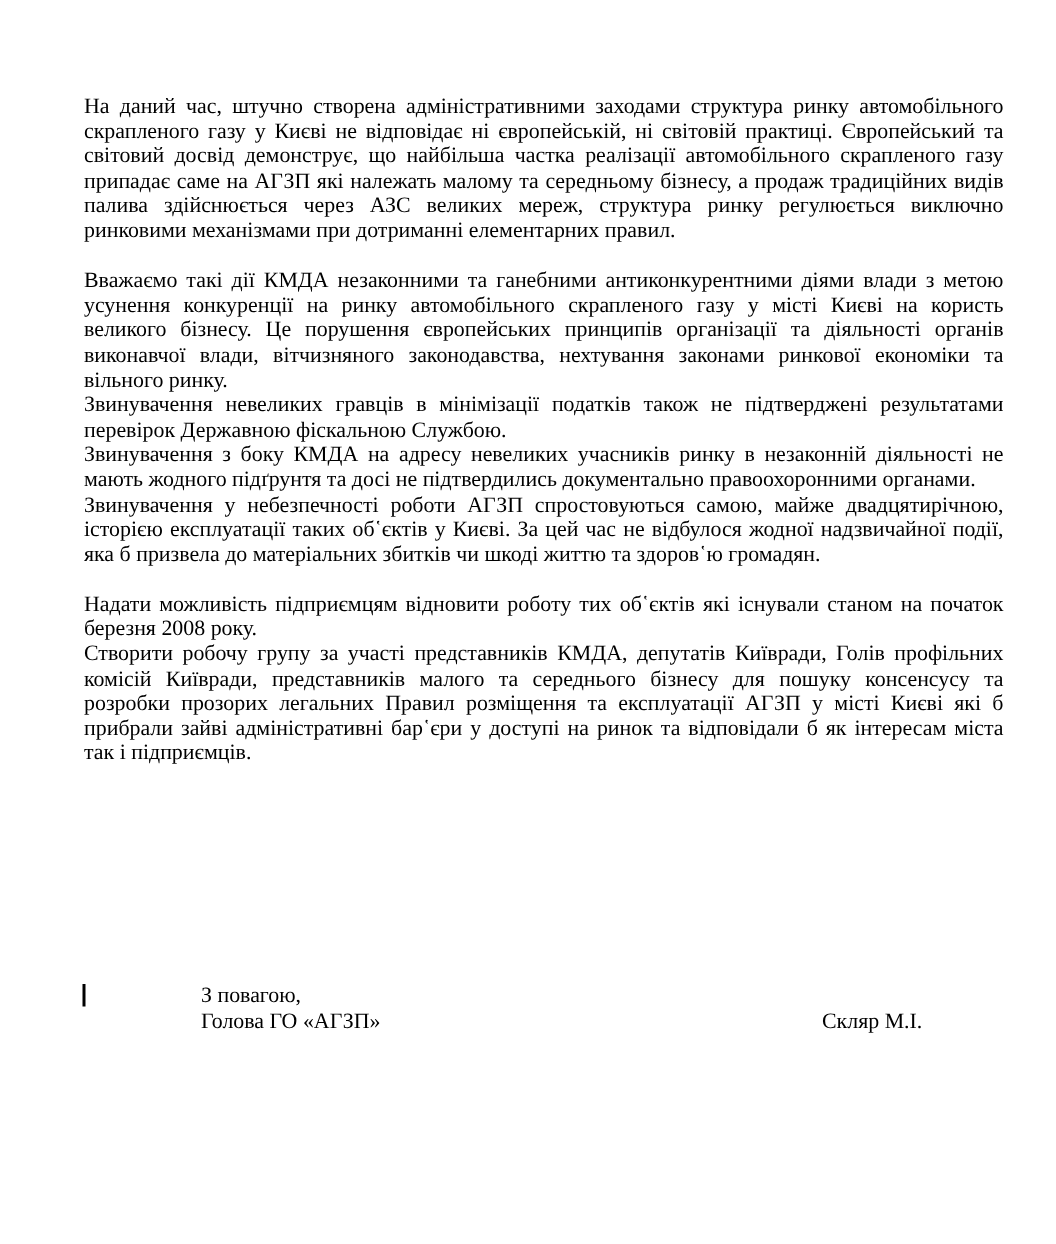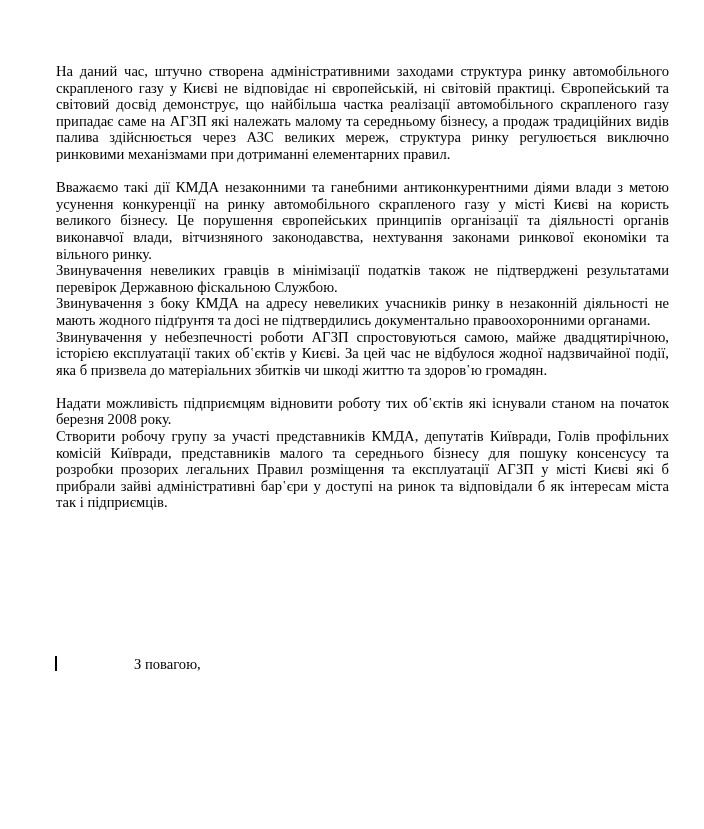--- a/index.html
+++ b/index.html
@@ -87,14 +87,18 @@
     <div class="gap"></div>
 
     <p class="para last-line-left">Надати можливість підприємцям відновити роботу тих об῾єктів які існували станом на початок березня 2008 року.</p>
     <p class="para last-line-left">Створити робочу групу за участі представників КМДА, депутатів Київради, Голів профільних комісій Київради, представників малого та середнього бізнесу   для пошуку консенсусу та розробки прозорих легальних Правил розміщення та експлуатації АГЗП у місті Києві які б прибрали зайві адміністративні бар῾єри у доступі на ринок та відповідали б як інтересам міста так і підприємців.</p>
   </div>
 
   <div class="cursor"></div>
 
   <div class="sig-block">
     <span class="sig-line">З повагою,</span>
+    <span class="sig-line">
+      <span>Голова ГО «АГЗП»</span>
+      <span class="sig-name">Скляр М.І.</span>
+    </span>
   </div>
 </div>
 
 </body></html>

